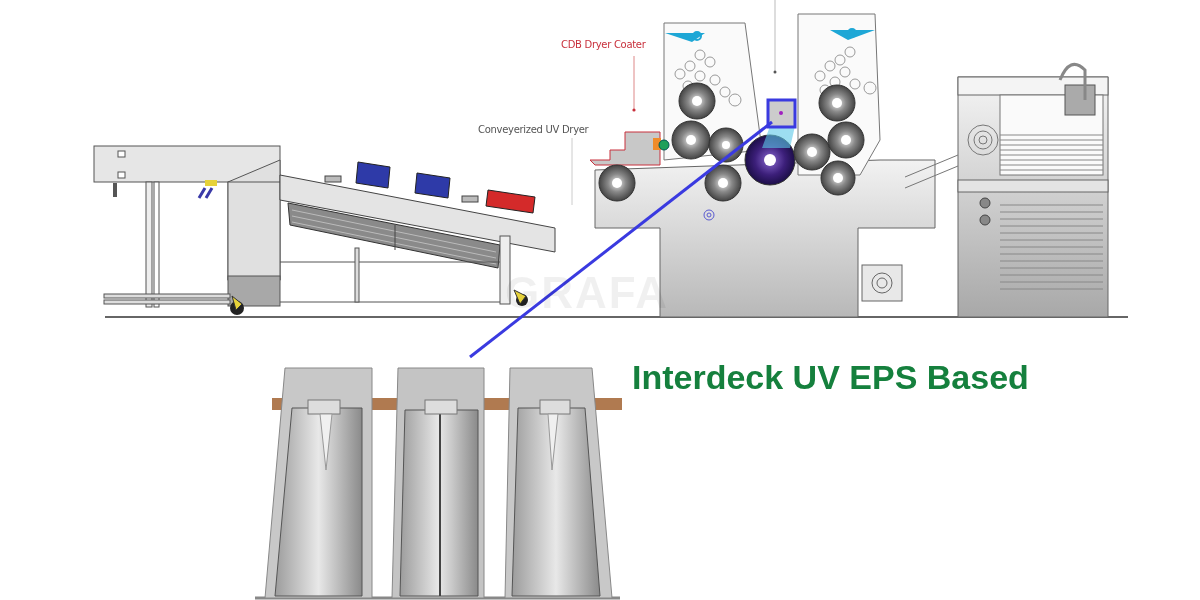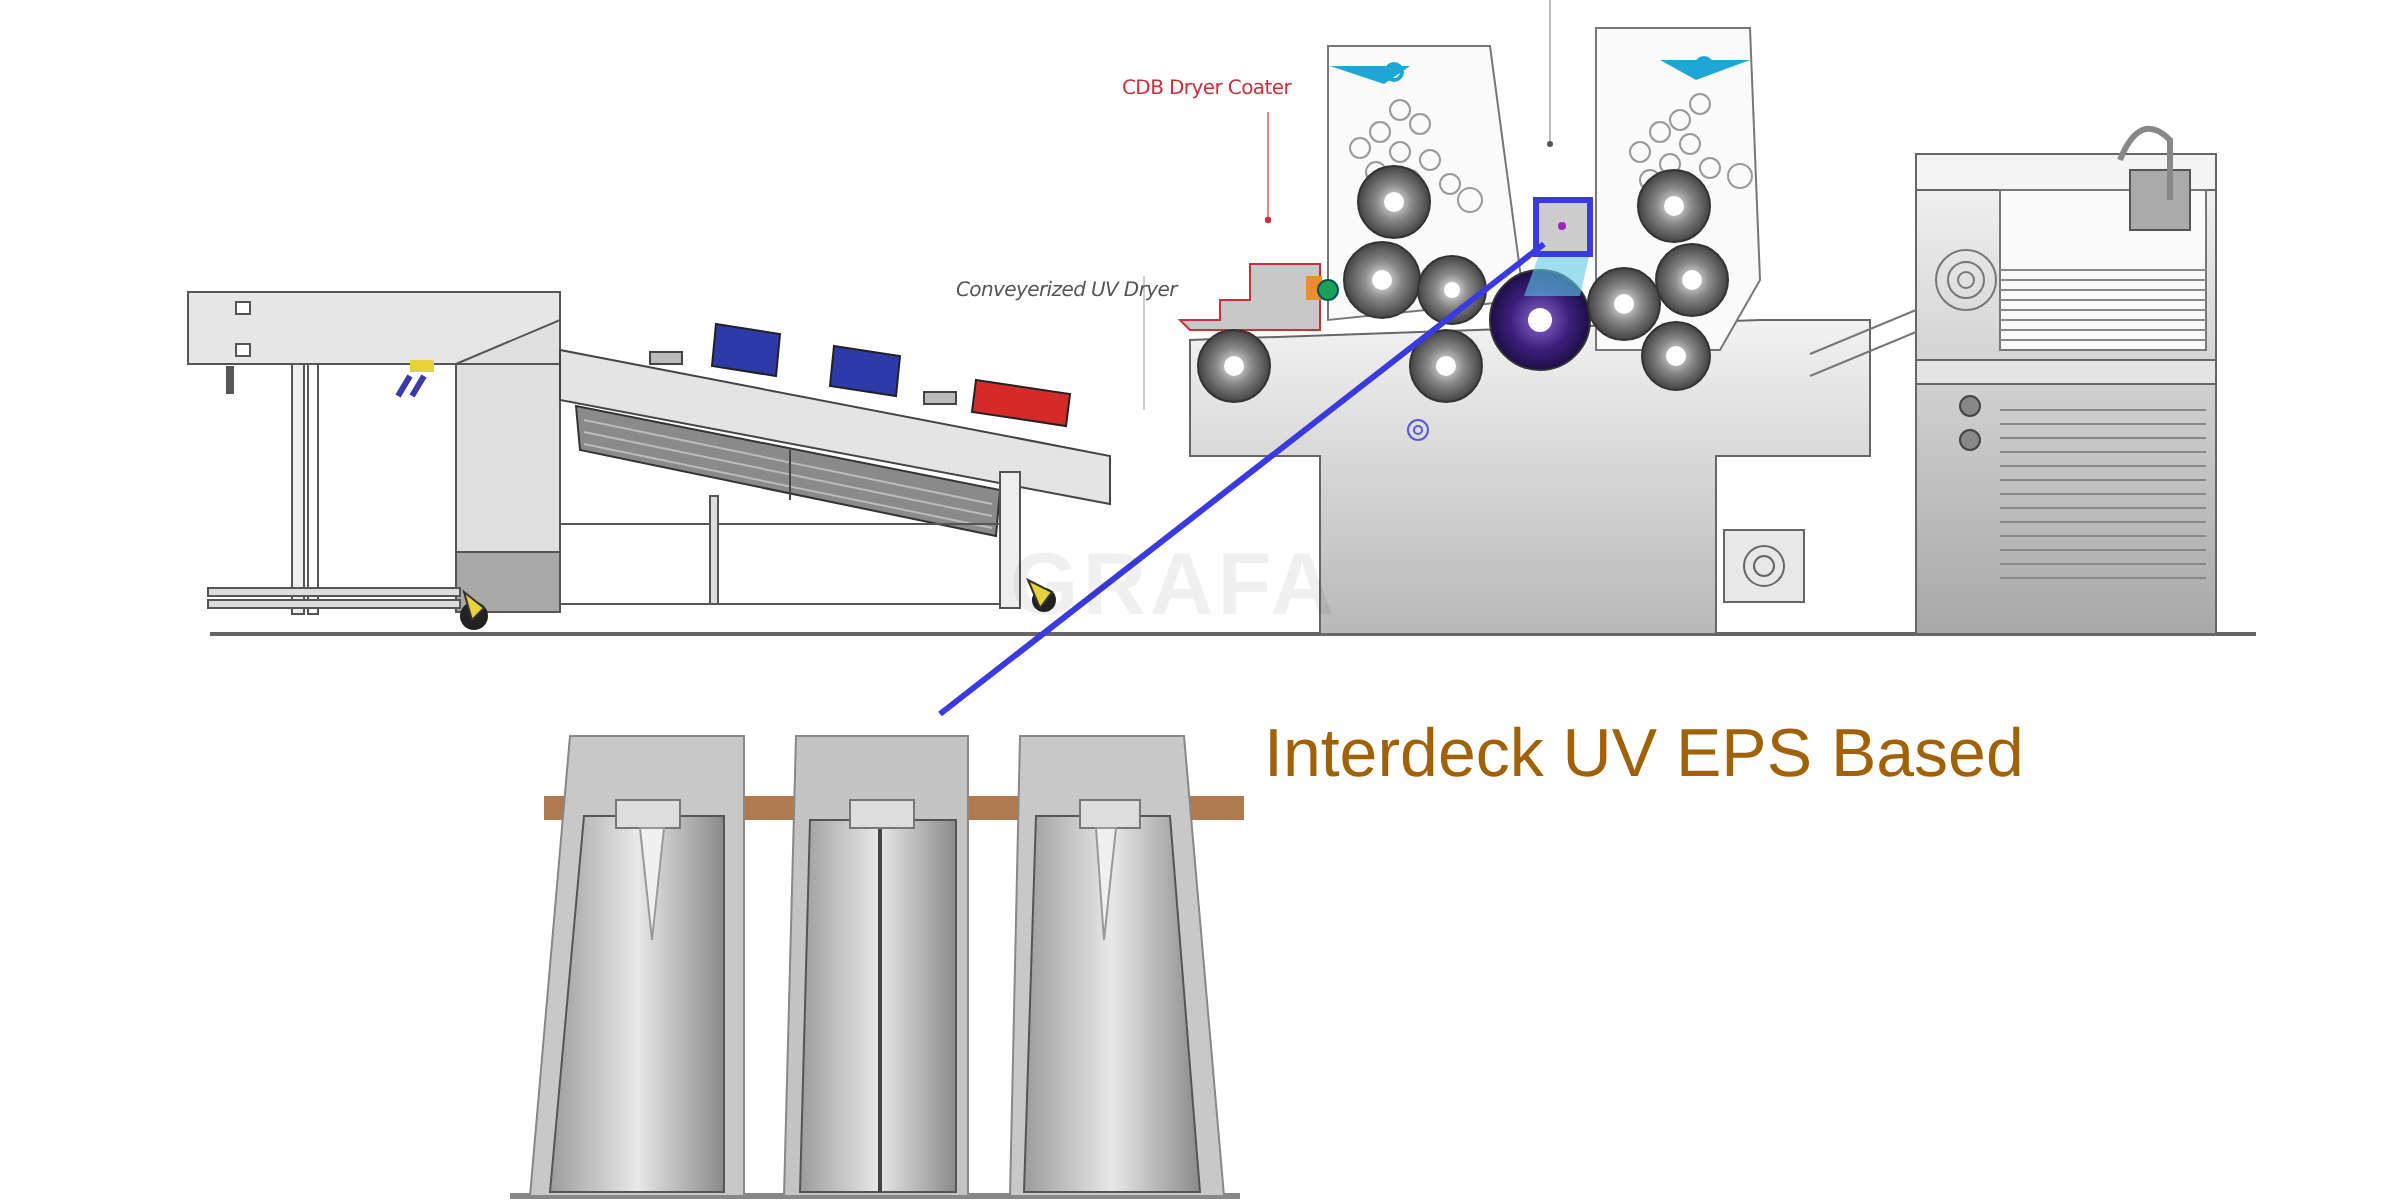--- a/index.html
+++ b/index.html
@@ -1,19 +1,19 @@
 <!DOCTYPE html>
 <html><head>
 <meta charset="utf-8">
 <style>
   html,body{margin:0;padding:0;background:#fff;}
   body{width:1200px;height:600px;position:relative;overflow:hidden;font-family:"Liberation Sans",sans-serif;}
   .abs{position:absolute;}
   .lbl-small{font-family:"DejaVu Sans",sans-serif;font-size:10px;letter-spacing:-0.3px;}
-  #main-label{left:632px;top:358px;font-size:34px;color:#a16207;white-space:nowrap;}
+  #main-label{left:632px;top:358px;font-size:34px;color:#15803d;white-space:nowrap;font-weight:bold;}
   #watermark{left:505px;top:268px;font-size:44px;font-weight:bold;color:rgba(0,0,0,0.06);letter-spacing:2px;}
 </style>
 </head>
 <body>
 
 <svg class="abs" style="left:0;top:0" width="1200" height="600" viewBox="0 0 1200 600">
   <defs>
     <linearGradient id="gBody" x1="0" y1="0" x2="0" y2="1">
       <stop offset="0" stop-color="#f2f2f2"></stop>
         <stop offset="1" stop-color="#b8b8b8"></stop>
@@ -212,15 +212,15 @@
     <rect x="425" y="400" width="32" height="14" fill="#ddd" stroke="#777"></rect>
 
     <polygon points="510,368 592,368 612,598 505,598" fill="#c8c8c8" stroke="#888"></polygon>
     <polygon points="518,408 585,408 600,596 512,596" fill="url(#gLamp)" stroke="#555"></polygon>
     <rect x="540" y="400" width="30" height="14" fill="#ddd" stroke="#777"></rect>
     <path d="M548 414 L552 470 L558 414 Z" fill="#f0f0f0" stroke="#999"></path>
   </g>
 </svg>
 
 <div class="abs lbl-small" style="left:561px;top:39px;color:#c8303c;">CDB Dryer Coater</div>
-<div class="abs lbl-small" style="left:478px;top:140px;color:#555;font-style:italic;">Conveyerized UV Dryer</div>
+<div class="abs lbl-small" style="left:478px;top:124px;color:#555;">Conveyerized UV Dryer</div>
 <div class="abs" id="watermark">GRAFA</div>
 <div class="abs" id="main-label">Interdeck UV EPS Based</div>
 
 </body></html>

